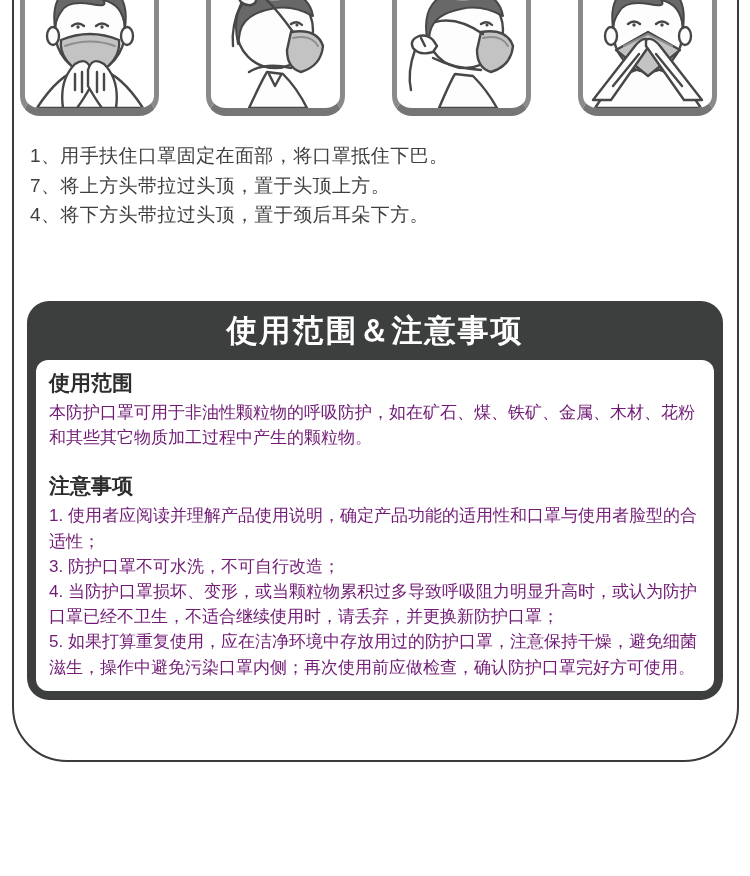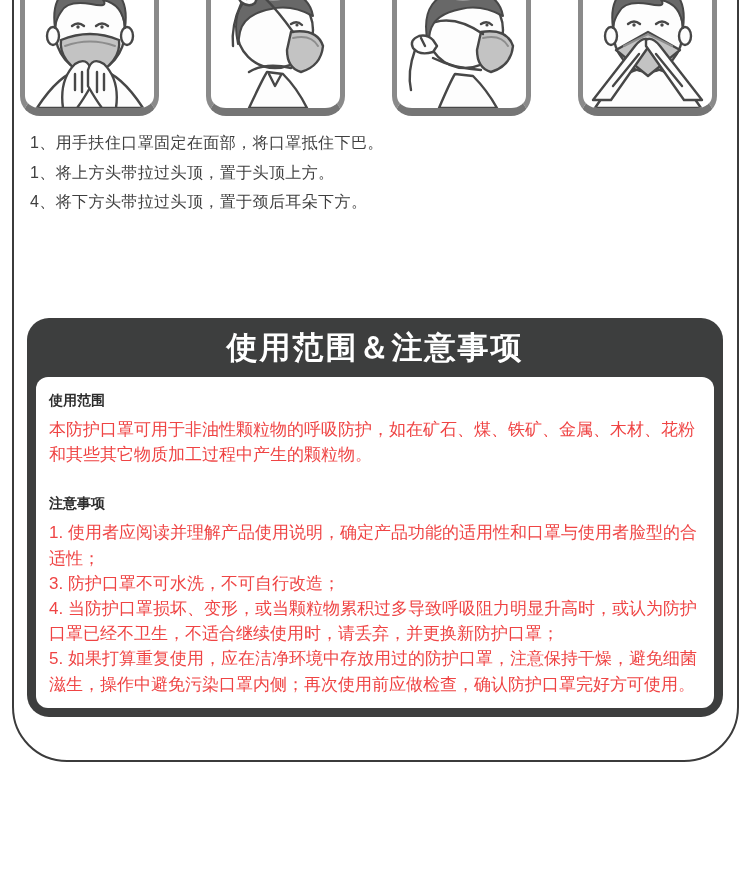--- a/index.html
+++ b/index.html
@@ -36,33 +36,33 @@
   }
   .panel svg { position: absolute; left: 0; bottom: 0; width: 100%; height: 126px; }
   .p1 { left: 20px; }
   .p2 { left: 206px; }
   .p3 { left: 392px; }
   .p4 { left: 578px; }
 
   
   .steps {
     position: absolute;
-    left: 30px; top: 128px; width: 692px;
-    font-size: 16px;
+    left: 30px; top: 141px; width: 692px;
+    font-size: 19px;
     line-height: 29.5px;
     letter-spacing: 0.4px;
     color: #3f3f3f;
   }
   .steps .line { white-space: nowrap; }
   .steps .cont { padding-left: 28px; }
 
   
   .info-box {
     position: absolute;
-    left: 27px; top: 318px;
+    left: 27px; top: 301px;
     width: 696px; height: 399px;
     box-sizing: border-box;
     background: #3d3e3e;
     border-radius: 22px;
   }
   .info-title {
     height: 59px;
     display: flex; align-items: center; justify-content: center;
     color: #ffffff;
     font-size: 31px;
@@ -72,31 +72,31 @@
   .info-inner {
     margin: 0 9px;
     height: 331px;
     box-sizing: border-box;
     background: #ffffff;
     border-radius: 12px;
     padding: 10px 14px 0 13px;
     overflow: hidden;
   }
   .sec-heading {
-    font-size: 14px;
+    font-size: 21px;
     font-weight: bold;
     color: #2d2d2d;
     line-height: 26px;
     margin: 0 0 4px 0;
   }
   .sec-heading.notes { margin-top: 23px; }
   .body-text {
     font-size: 17px;
     line-height: 25.2px;
-    color: #ef4444;
+    color: #701a75;
     margin: 0;
   }
   .notes-list .body-text { margin: 0; }
 
   
   .ln { fill: none; stroke: #474747; stroke-width: 2.4; stroke-linecap: round; stroke-linejoin: round; }
   .skin { fill: #fdfdfd; stroke: #474747; stroke-width: 2.4; stroke-linejoin: round; }
   .hair { fill: #686868; stroke: #474747; stroke-width: 2; stroke-linejoin: round; }
   .hairlight { fill: #a8a8a8; stroke: none; }
   .mask { fill: #c3c3c3; stroke: #474747; stroke-width: 2.4; stroke-linejoin: round; }
@@ -183,21 +183,21 @@
     <path class="maskline" d="M41,64 L65,52 L89,64"></path>
     <path class="skin" d="M10,118 L52,64 Q60,54 66,58 L66,64 L28,118 Z"></path>
     <path class="skin" d="M119,118 L77,64 Q69,54 63,58 L63,64 L101,118 Z"></path>
     <path class="ln" d="M30,104 L56,72"></path>
     <path class="ln" d="M99,104 L73,72"></path>
   </svg>
 </div>
 
 <div class="steps">
   <div class="line">1、用手扶住口罩固定在面部，将口罩抵住下巴。</div>
-  <div class="line">1、将上方头带拉过头顶，置于头顶上方。</div>
+  <div class="line">7、将上方头带拉过头顶，置于头顶上方。</div>
   <div class="line">4、将下方头带拉过头顶，置于颈后耳朵下方。</div>
 </div>
 
 <div class="info-box">
   <div class="info-title">使用范围＆注意事项</div>
   <div class="info-inner">
     <div class="sec-heading">使用范围</div>
     <p class="body-text">本防护口罩可用于非油性颗粒物的呼吸防护，如在矿石、煤、铁矿、金属、木材、花粉和其些其它物质加工过程中产生的颗粒物。</p>
     <div class="sec-heading notes">注意事项</div>
     <div class="notes-list">

